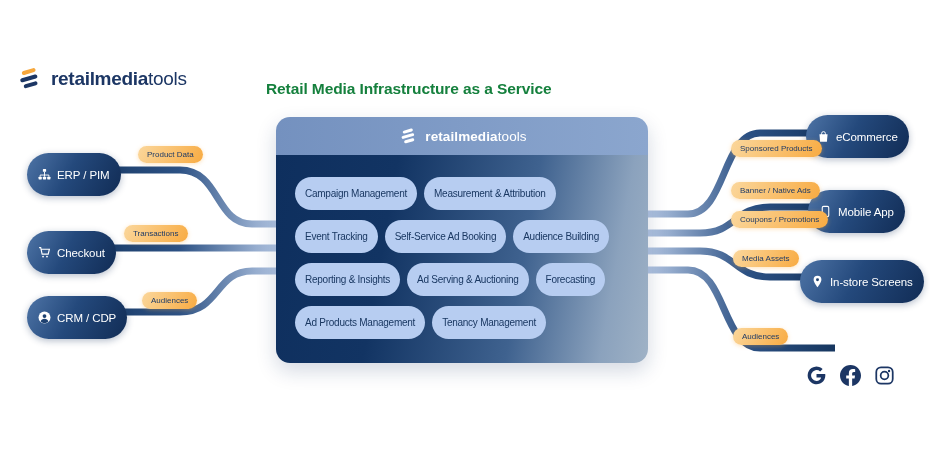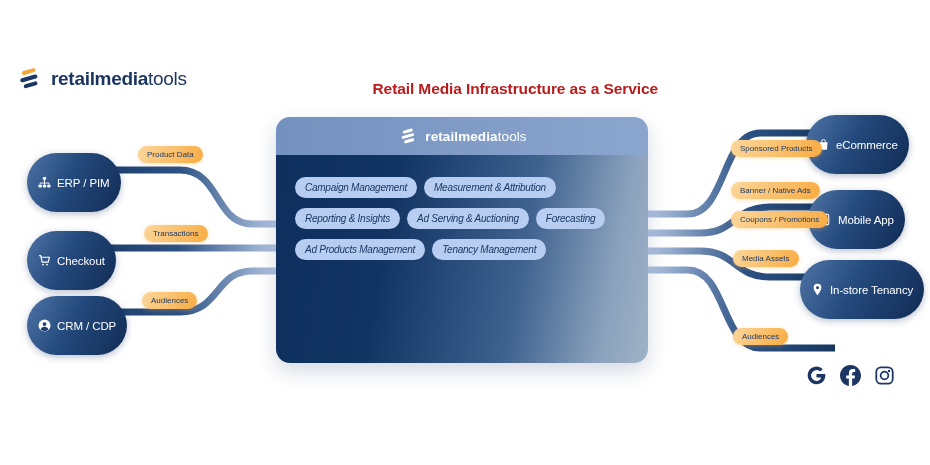--- a/index.html
+++ b/index.html
@@ -6,38 +6,38 @@
   .stage{position:relative;width:930px;height:465px;background:#ffffff;overflow:hidden;
          font-family:"Liberation Sans",sans-serif;}
   svg.connectors{position:absolute;left:0;top:0;z-index:1;}
 
   
   .brand{position:absolute;left:14px;top:66px;display:flex;align-items:center;gap:7px;z-index:2;}
   .brand-text{font-size:19px;color:#1c3664;letter-spacing:-0.3px;}
   .brand-text .b{font-weight:700;}
   .brand-text .l{font-weight:400;}
 
-  .title{position:absolute;left:266px;top:80px;width:392px;margin:0;text-align:right;
-         font-size:15.5px;font-weight:800;color:#b91c1c;z-index:2;letter-spacing:-0.1px;}
+  .title{position:absolute;left:266px;top:80px;width:392px;margin:0;text-align:left;
+         font-size:15.5px;font-weight:800;color:#15803d;z-index:2;letter-spacing:-0.1px;}
 
   
   .center-box{position:absolute;left:276px;top:117px;width:372px;height:246px;border-radius:14px;
               z-index:2;box-shadow:0 8px 20px rgba(15,47,92,.18);}
   .box-header{height:38px;border-radius:14px 14px 0 0;display:flex;align-items:center;justify-content:center;gap:6px;
               background:linear-gradient(to right,#7491bf,#8ba6ce);}
   .hdr-text{font-size:13.5px;color:#fff;letter-spacing:0.1px;}
   .hdr-text .b{font-weight:700;}
   .box-body{height:208px;border-radius:0 0 14px 14px;padding:22px 0 0 19px;box-sizing:border-box;
             background:linear-gradient(100deg,#0e2f5e 0%,#123463 30%,#3f628f 65%,#8ba2bd 88%,#9fb2c6 100%);}
   .cap-row{display:flex;gap:7px;margin-bottom:10px;white-space:nowrap;}
   .cap{display:inline-flex;align-items:center;background:#b7cdf1;color:#1a3862;border-radius:999px;
-       padding:5px 10px;font-size:10px;letter-spacing:-0.25px;line-height:1.1;font-style:italic;}
-
-  
-  .node{position:absolute;height:35px;display:flex;align-items:center;gap:6px;padding:12px 11px;
+       padding:11px 10px;font-size:10px;letter-spacing:-0.25px;line-height:1.1;}
+
+  
+  .node{position:absolute;height:35px;display:flex;align-items:center;gap:6px;padding:4px 11px;
         border-radius:999px;color:#fff;font-size:11.5px;letter-spacing:-0.1px;z-index:3;white-space:nowrap;
         background:linear-gradient(118deg,#4e74a6 0%,#24497c 45%,#112c55 100%);
         box-shadow:0 2px 7px rgba(17,44,85,.3);}
   .nicon{display:inline-flex;width:13px;height:13px;}
   .nicon svg{width:13px;height:13px;}
 
   
   .tag{position:absolute;padding:4px 9px;border-radius:999px;font-size:8px;color:#1e3a66;z-index:3;
        background:linear-gradient(120deg,#fbd79c 0%,#f8ab42 100%);white-space:nowrap;
        box-shadow:0 1px 4px rgba(248,171,66,.35);}
@@ -99,20 +99,25 @@
         </g>
       </svg>
       <div class="hdr-text"><span class="b">retailmedia</span><span>tools</span></div>
     </div>
     <div class="box-body">
       <div class="cap-row">
         <span class="cap">Campaign Management</span>
         <span class="cap">Measurement &amp; Attribution</span>
       </div>
       <div class="cap-row">
+        <span class="cap">Event Tracking</span>
+        <span class="cap">Self-Service Ad Booking</span>
+        <span class="cap">Audience Building</span>
+      </div>
+      <div class="cap-row">
         <span class="cap">Reporting &amp; Insights</span>
         <span class="cap">Ad Serving &amp; Auctioning</span>
         <span class="cap">Forecasting</span>
       </div>
       <div class="cap-row">
         <span class="cap">Ad Products Management</span>
         <span class="cap">Tenancy Management</span>
       </div>
     </div>
   </div>
@@ -146,21 +151,21 @@
       <svg viewBox="0 0 24 24">
           <circle cx="12" cy="12" r="11" fill="#fff"></circle>
           <circle cx="12" cy="9.3" r="3.5" fill="#1e4170"></circle>
           <path d="M4.8 19.4a7.6 7.6 0 0 1 14.4 0 11 11 0 0 1-14.4 0z" fill="#1e4170"></path>
         </svg>
     </span>
     <span>CRM / CDP</span>
   </div>
 
   <div class="tag" style="left:138px;top:146px">Product Data</div>
-  <div class="tag" style="left:144px;top:225px">Transactions</div>
+  <div class="tag" style="left:124px;top:225px">Transactions</div>
   <div class="tag" style="left:142px;top:292px">Audiences</div>
 
   <div class="node" style="left:806px;top:115px">
     <span class="nicon">
       <svg viewBox="0 0 24 24">
           <path d="M4.5 8h15l-1.2 13.5H5.7z" fill="#fff"></path>
           <path d="M8.5 10V6.5a3.5 3.5 0 0 1 7 0V10" stroke="#fff" stroke-width="1.8" fill="none"></path>
         </svg>
     </span>
     <span>eCommerce</span>
@@ -174,21 +179,21 @@
     </span>
     <span>Mobile App</span>
   </div>
   <div class="node" style="left:800px;top:260px">
     <span class="nicon">
       <svg viewBox="0 0 24 24">
           <path d="M12 1.5a7.2 7.2 0 0 0-7.2 7.2c0 5.1 7.2 13.8 7.2 13.8s7.2-8.7 7.2-13.8A7.2 7.2 0 0 0 12 1.5z" fill="#fff"></path>
           <circle cx="12" cy="8.7" r="2.7" fill="#1e4170"></circle>
         </svg>
     </span>
-    <span>In-store Tenancy</span>
+    <span>In-store Screens</span>
   </div>
 
   <div class="tag" style="left:731px;top:140px">Sponsored Products</div>
   <div class="tag" style="left:731px;top:182px">Banner / Native Ads</div>
   <div class="tag" style="left:731px;top:211px">Coupons / Promotions</div>
   <div class="tag" style="left:733px;top:250px">Media Assets</div>
   <div class="tag" style="left:733px;top:328px">Audiences</div>
 
   <div class="social">
     <span>

